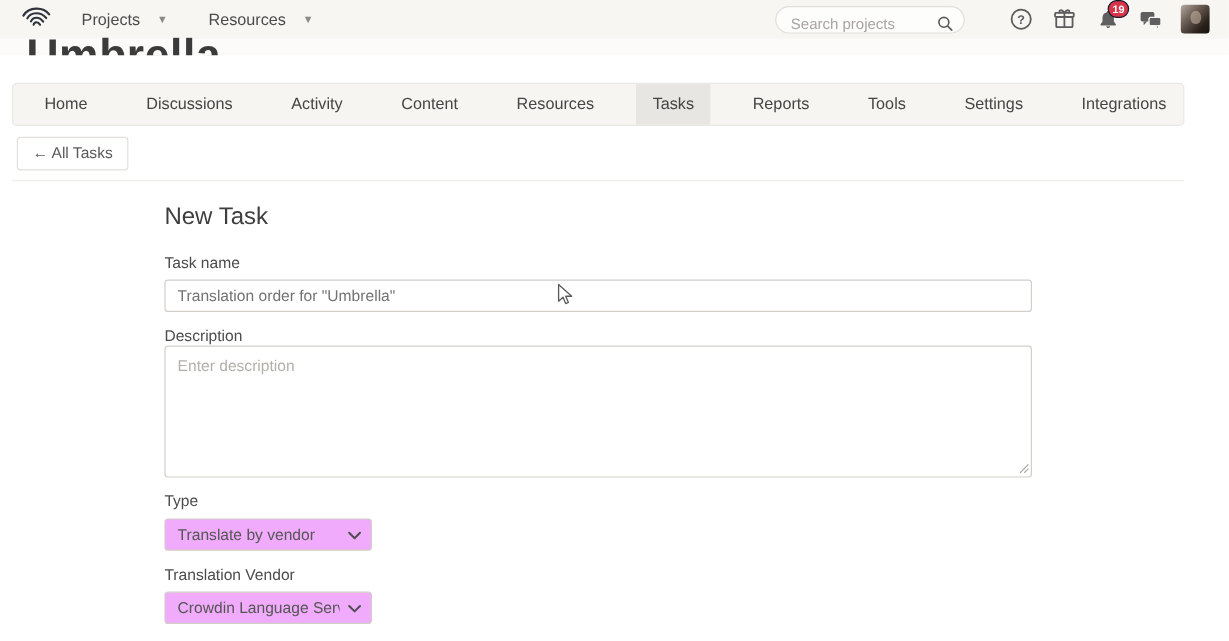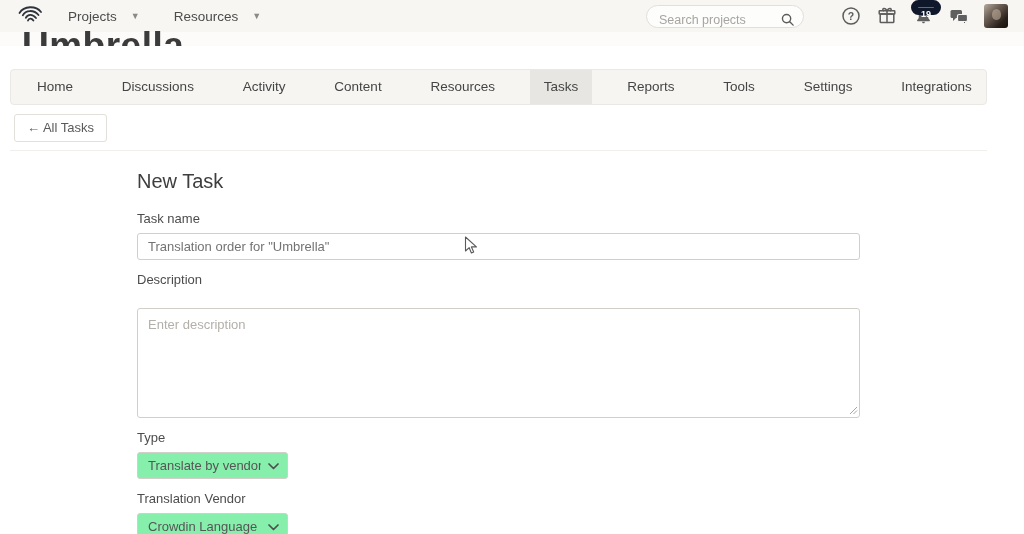--- a/index.html
+++ b/index.html
@@ -28,21 +28,21 @@
   }
   .search-pill input {
     border:none; outline:none; background:transparent; flex:1; min-width:0;
     font-size:12.5px; color:#6a6a6a; font-family:"Liberation Sans",sans-serif;
   }
   .search-pill input::placeholder { color:#a8a5a1; }
   .nav-icon { width:22px; height:22px; margin-left:14px; position:relative; display:flex; align-items:center; justify-content:center; cursor:pointer; }
   .badge {
     position:absolute; top:-5px; right:-7px; min-width:15px; height:15px; padding:0 3px;
     background:#d8344a; color:#fff; font-size:9px; font-weight:bold; line-height:15px;
-    border-radius:8px; text-align:center; border:7px solid #0f172a;
+    border-radius:8px; text-align:center; border:1px solid #0f172a;
   }
   .avatar {
     width:24px; height:24px; margin-left:14px; border-radius:3px; overflow:hidden; cursor:pointer;
     background:linear-gradient(135deg,#b7ac9f 0%,#6e6158 35%,#2a211b 75%,#15100d 100%);
     position:relative;
   }
   .avatar::after{ content:""; position:absolute; left:8px; top:5px; width:9px; height:11px;
     background:#c9b6a2; border-radius:50% 50% 45% 45%; opacity:.55; }
   .page-title {
     position:absolute; left:22px; top:26px; font-size:37px; line-height:40px;
@@ -71,31 +71,31 @@
   
   .form { position:absolute; left:137px; top:170px; width:723px; }
   .form-heading { font-size:20px; font-weight:500; color:#3e3e3e; }
   .field-label { font-size:13px; color:#4c4c4c; margin-top:18px; }
   .field-label.tight { margin-top:12px; }
   .text-input {
     margin-top:7px; width:723px; height:27px; border:1px solid #d2cfca; border-radius:3px;
     padding:0 10px; font-size:13px; color:#737373; background:#fff;
     font-family:"Liberation Sans",sans-serif; outline:none; display:block;
   }
-  .textarea-wrap { position:relative; margin-top:21px; width:723px; }
+  .textarea-wrap { position:relative; margin-top:1px; width:723px; }
   .description-area {
     width:723px; height:110px; border:1px solid #d2cfca; border-radius:3px;
     padding:8px 10px; font-size:13px; color:#555; background:#fff; resize:none;
     font-family:"Liberation Sans",sans-serif; outline:none; display:block;
   }
   .description-area::placeholder { color:#b3b0ab; }
   .resize-grip { position:absolute; right:2px; bottom:3px; pointer-events:none; }
   .select-box {
-    margin-top:7px; width:151px; height:27px; border:1px solid #d2cfca; border-radius:3px;
-    background:#86efac; display:flex; align-items:center; padding:0 26px 0 10px;
+    margin-top:7px; width:173px; height:27px; border:1px solid #d2cfca; border-radius:3px;
+    background:#f0abfc; display:flex; align-items:center; padding:0 26px 0 10px;
     position:relative; cursor:pointer;
   }
   .select-value {
     font-size:13px; color:#565656; white-space:nowrap; overflow:hidden; flex:1;
   }
   .select-chevron { position:absolute; right:8px; top:10px; }
 
   .cursor { position:absolute; left:464px; top:236px; z-index:50; pointer-events:none; }
 
   svg.icon-stroke { stroke:#5c5c5c; fill:none; stroke-width:1.5; stroke-linecap:round; stroke-linejoin:round; }

